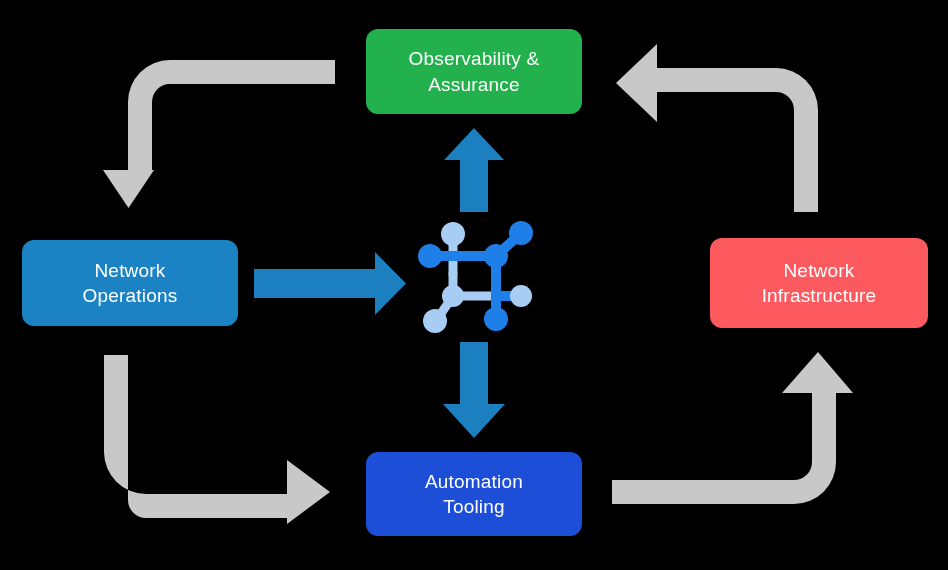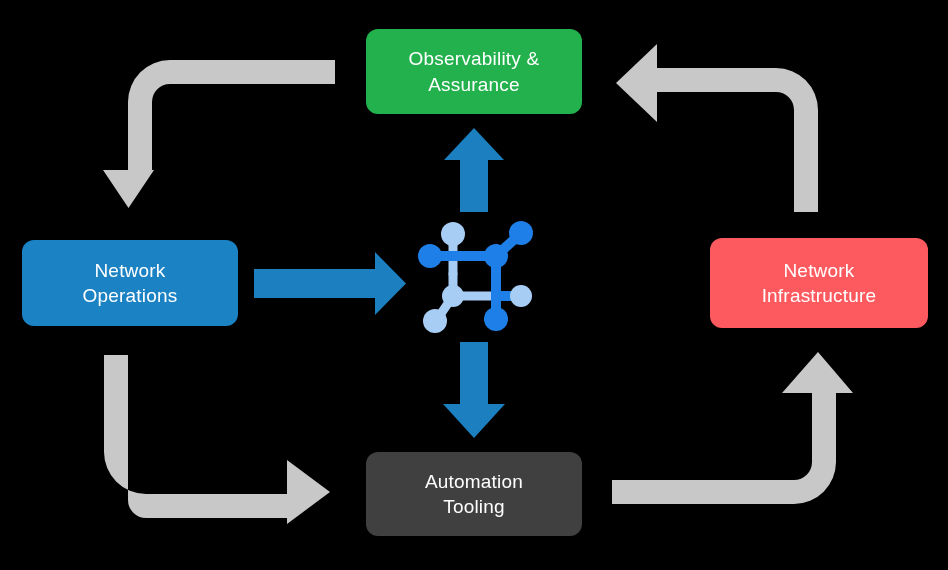--- a/index.html
+++ b/index.html
@@ -220,18 +220,18 @@
   <div class="node-box" id="box-operations" style="background:#1b82c4">
     <span class="node-label">Network
 Operations</span>
   </div>
 
   <div class="node-box" id="box-infrastructure" style="background:#fd5a5f">
     <span class="node-label">Network
 Infrastructure</span>
   </div>
 
-  <div class="node-box" id="box-automation" style="background:#404040">
+  <div class="node-box" id="box-automation" style="background:#1d4ed8">
     <span class="node-label">Automation
 Tooling</span>
   </div>
 
 </div>
 
 </body></html>

